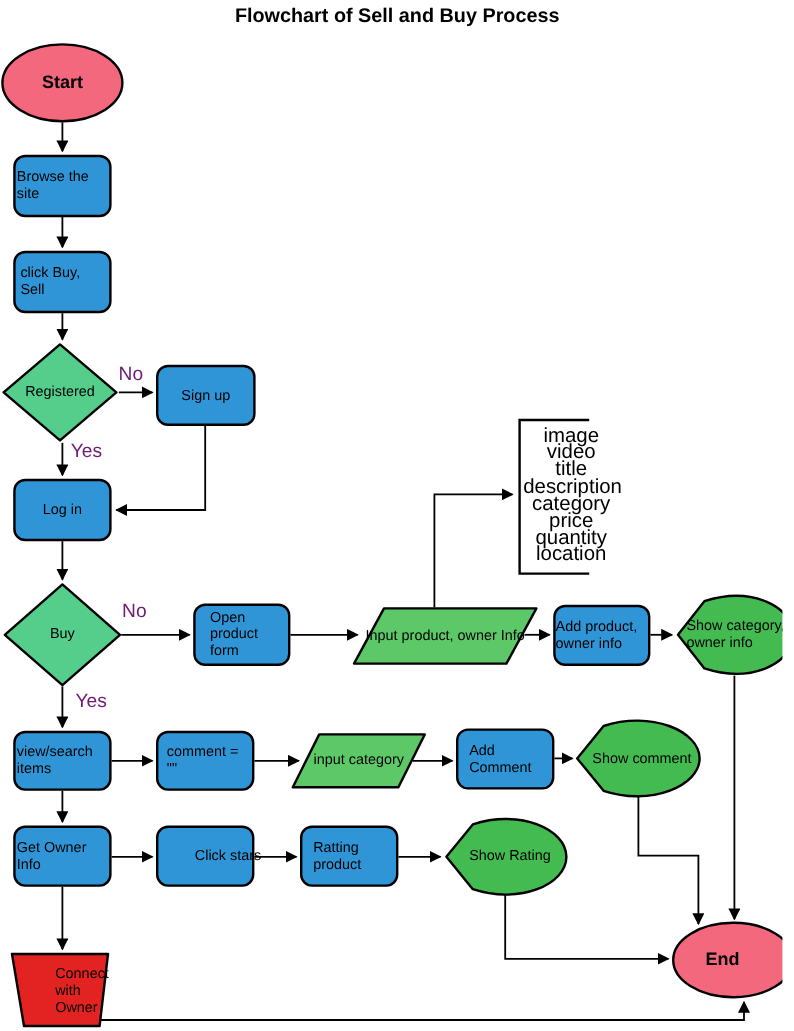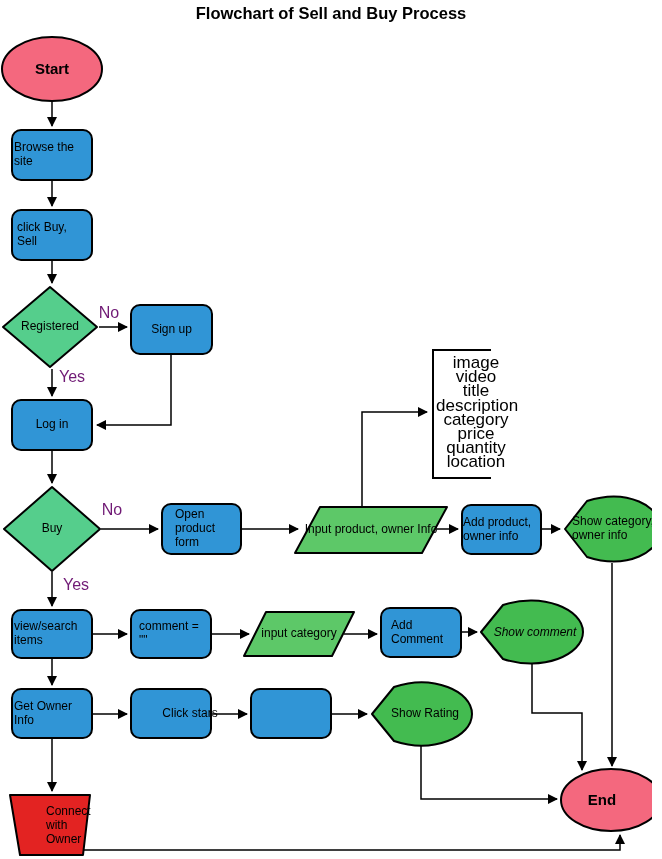--- a/index.html
+++ b/index.html
@@ -96,23 +96,24 @@
   <div class="lbl" style="left:14px;top:402px;width:76px;height:46px;">Log in</div>
   <div class="lbl" style="left:7px;top:509px;width:90px;height:40px;">Buy</div>
   <div class="lbl" style="left:175px;top:506px;width:53px;height:46px;">Open product form</div>
   <div class="lbl" style="left:296px;top:509px;width:150px;height:42px;">Input product, owner Info</div>
   <div class="lbl" style="left:463px;top:507px;width:77px;height:45px;border-radius:17px;">Add  product, owner info</div>
   <div class="lbl" style="left:572px;top:500px;width:88px;height:58px;">Show category, owner info</div>
   <div class="lbl" style="left:14px;top:612px;width:76px;height:44px;">view/search items</div>
   <div class="lbl" style="left:139px;top:612px;width:64px;height:44px;">comment = ""</div>
   <div class="lbl" style="left:250px;top:614px;width:98px;height:40px;">input category</div>
   <div class="lbl" style="left:391px;top:610px;width:60px;height:45px;">Add Comment</div>
-  <div class="lbl" style="left:489px;top:605px;width:92px;height:55px;font-style:italic;">Show comment</div>
+  <div class="lbl" style="left:489px;top:605px;width:92px;height:55px;">Show comment</div>
   <div class="lbl" style="left:14px;top:691px;width:76px;height:45px;">Get Owner Info</div>
   <div class="lbl" style="left:133px;top:691px;width:76px;height:45px;padding-left:19px;">Click stars</div>
+  <div class="lbl" style="left:261px;top:691px;width:60px;height:45px;">Ratting product</div>
   <div class="lbl" style="left:380px;top:687px;width:90px;height:53px;">Show Rating</div>
   <div class="lbl left" style="left:22px;top:800px;width:58px;height:52px;">Connect with Owner</div>
   <div class="lbl bold" style="left:552px;top:783px;width:100px;height:34px;">End</div>
 
   <div class="edge-lbl" style="left:96px;top:305px;width:26px;height:16px;">No</div>
   <div class="edge-lbl" style="left:56px;top:369px;width:32px;height:16px;">Yes</div>
   <div class="edge-lbl" style="left:98px;top:502px;width:28px;height:16px;">No</div>
   <div class="edge-lbl" style="left:60px;top:577px;width:32px;height:16px;">Yes</div>
 
   <div id="annotation-list">

